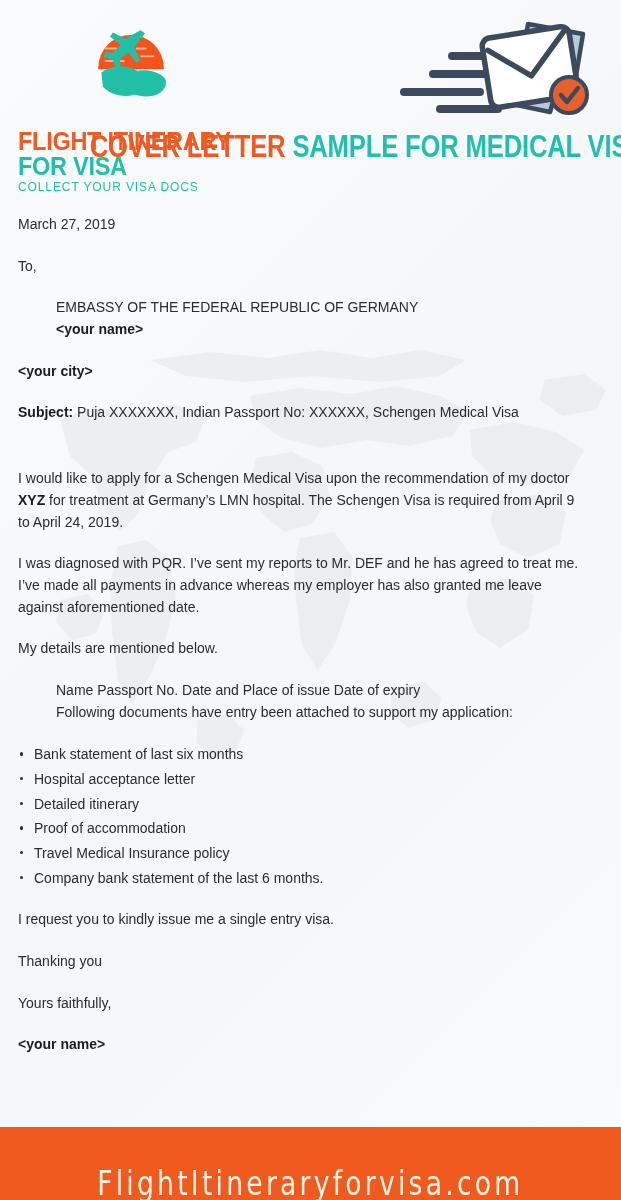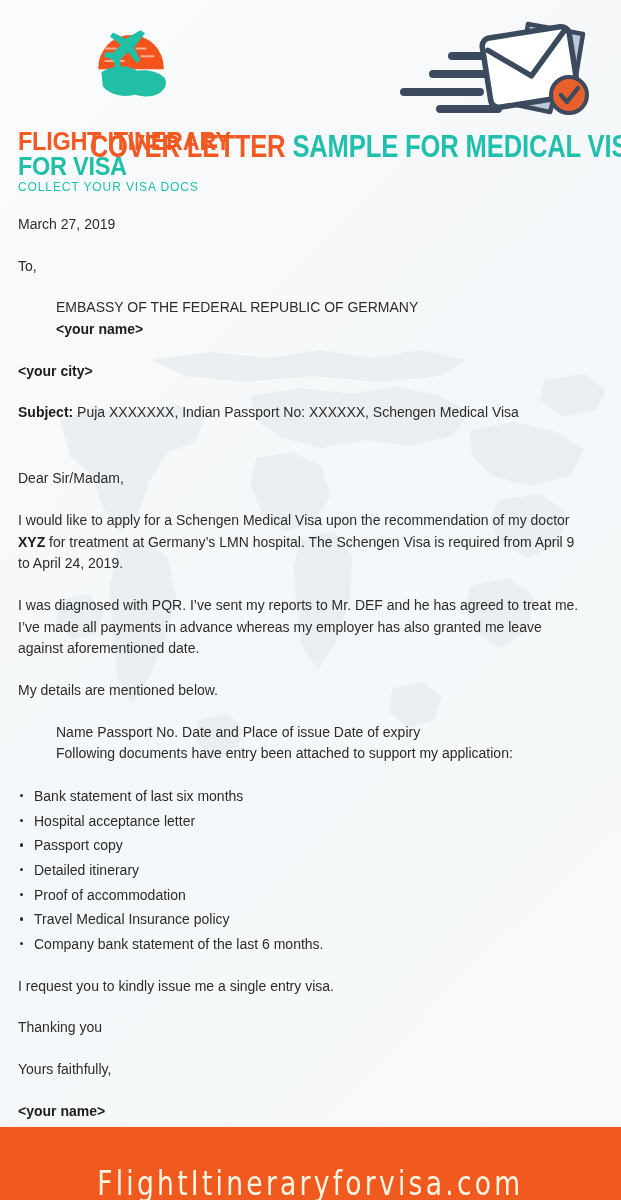--- a/index.html
+++ b/index.html
@@ -245,37 +245,35 @@
       <span class="line">EMBASSY OF THE FEDERAL REPUBLIC OF GERMANY</span>
       <span class="line b">&lt;your name&gt;</span>
     </div>
 
     <div class="para b">&lt;your city&gt;</div>
 
     <div class="para"><strong>Subject:</strong><span> Puja XXXXXXX, Indian Passport No: XXXXXX, Schengen Medical Visa</span></div>
 
     <div style="height:24px"></div>
 
-    <div class="para">Dear Sir/Madam,</div>
 
     <div class="para"><span>I would like to apply for a Schengen Medical Visa upon the recommendation of my doctor </span><strong>XYZ</strong><span> for treatment at Germany’s LMN hospital. The Schengen Visa is required from April 9 to April 24, 2019.</span></div>
 
     <div class="para">I was diagnosed with PQR. I’ve sent my reports to Mr. DEF and he has agreed to treat me. I’ve made all payments in advance whereas my employer has also granted me leave against aforementioned date.</div>
 
     <div class="para">My details are mentioned below.</div>
 
     <div class="blk">
       <span class="line">Name Passport No. Date and Place of issue Date of expiry</span>
       <span class="line">Following documents have entry been attached to support my application:</span>
     </div>
 
     <ul class="doclist">
       <li>Bank statement of last six months</li>
       <li>Hospital acceptance letter</li>
-      <li>Passport copy</li>
       <li>Detailed itinerary</li>
       <li>Proof of accommodation</li>
       <li>Travel Medical Insurance policy</li>
       <li>Company bank statement of the last 6 months.</li>
     </ul>
 
     <div class="para">I request you to kindly issue me a single entry visa.</div>
 
     <div class="para">Thanking you</div>
 

